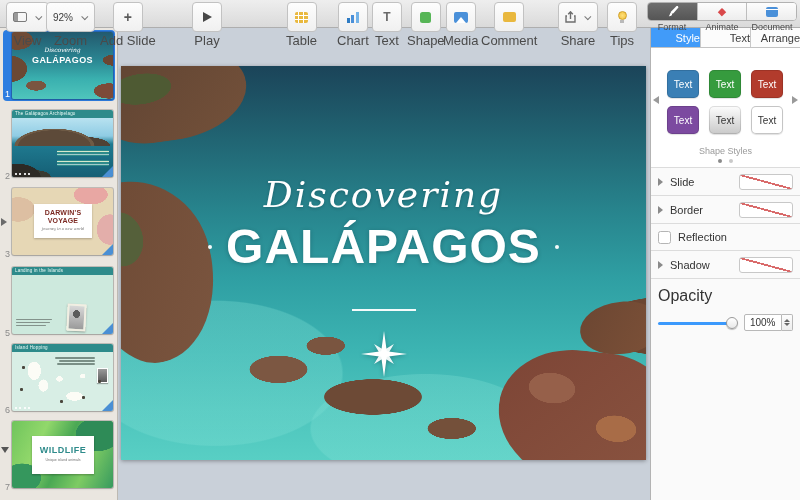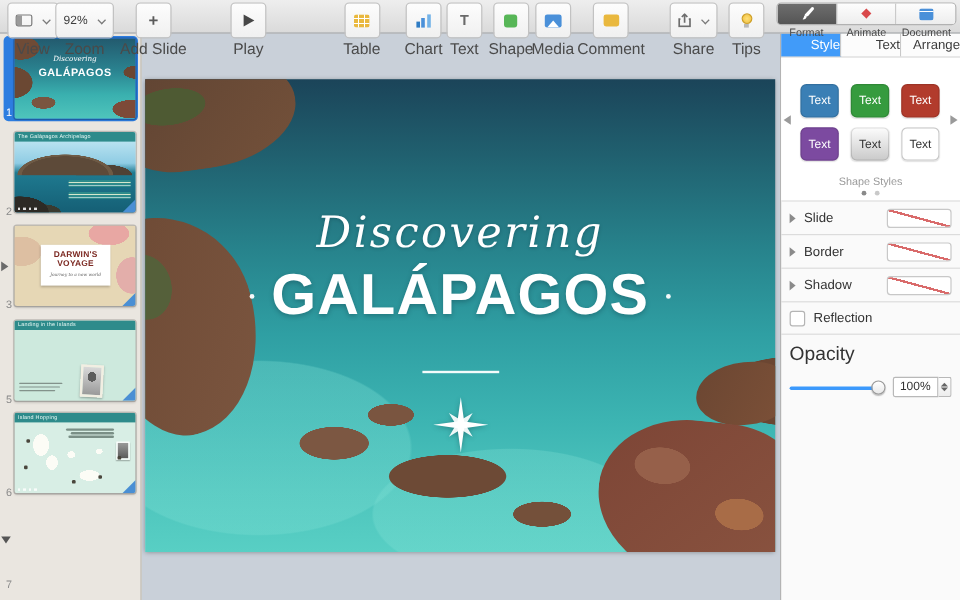--- a/index.html
+++ b/index.html
@@ -386,20 +386,26 @@
       <div class="mark" style="left:8px; top:44px;"></div>
       <div class="mark" style="left:48px; top:56px;"></div>
       <div class="mark" style="left:70px; top:52px;"></div>
       <div class="mark" style="left:86px; top:36px;"></div>
       <div class="mini-dots"></div>
       <div class="corner-flag"></div>
     </div>
     <div class="slide-num" style="top:377px;">6</div>
 
     <div class="grp-arrow grp-down" style="top:419px;"></div>
+    <div class="thumb t7">
+      <div class="card">
+        <div class="tt">WILDLIFE</div>
+        <div class="st">Unique island animals</div>
+      </div>
+    </div>
     <div class="slide-num" style="top:454px;">7</div>
   </div>
 
   <div id="canvas">
     <div id="slide">
       <div class="isl" id="isl-topleft"></div>
       <div class="isl" id="isl-left"></div>
       <div class="isl" id="isl-right"></div>
       <div class="isl" id="isl-bottomright"></div>
 
@@ -448,29 +454,29 @@
     <div class="prow">
       <span class="disclose"></span>
       <span class="prow-label">Slide</span>
       <span class="none-swatch"></span>
     </div>
     <div class="prow">
       <span class="disclose"></span>
       <span class="prow-label">Border</span>
       <span class="none-swatch"></span>
     </div>
+    <div class="prow" id="reflection-row">
+      <span class="checkbox"></span>
+      <span class="prow-label">Reflection</span>
+    </div>
+
     <div class="prow">
       <span class="disclose"></span>
       <span class="prow-label">Shadow</span>
       <span class="none-swatch"></span>
-    </div>
-
-    <div class="prow" id="reflection-row">
-      <span class="checkbox"></span>
-      <span class="prow-label">Reflection</span>
     </div>
 
     <div id="opacity-block">
       <div id="opacity-label">Opacity</div>
       <div id="opacity-controls">
         <div id="slider">
           <div id="slider-track"></div>
           <div id="slider-knob"></div>
         </div>
         <input id="opacity-value" value="100%" style="">

